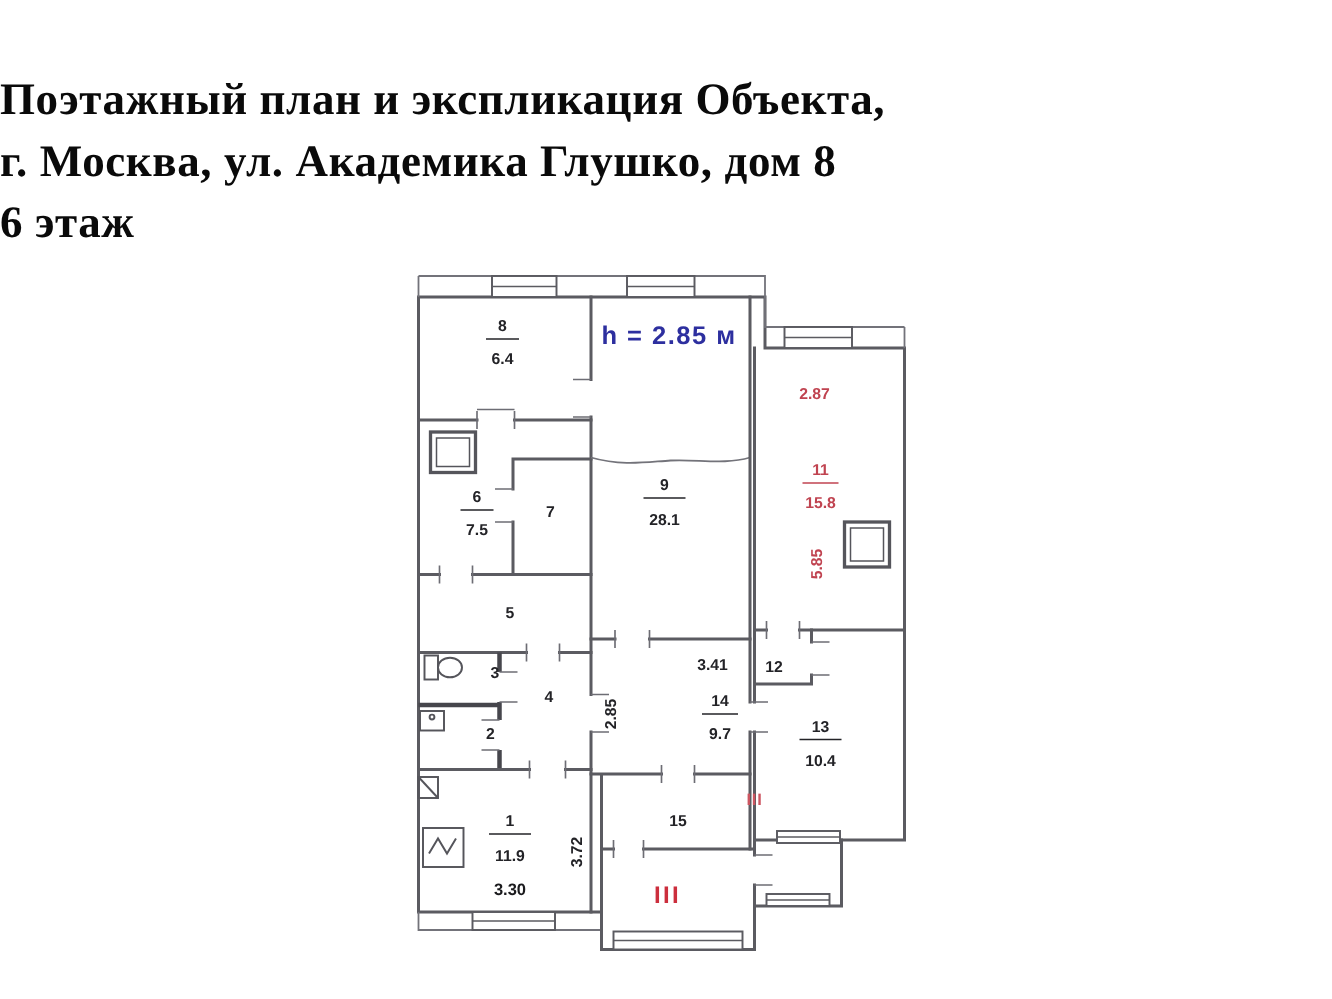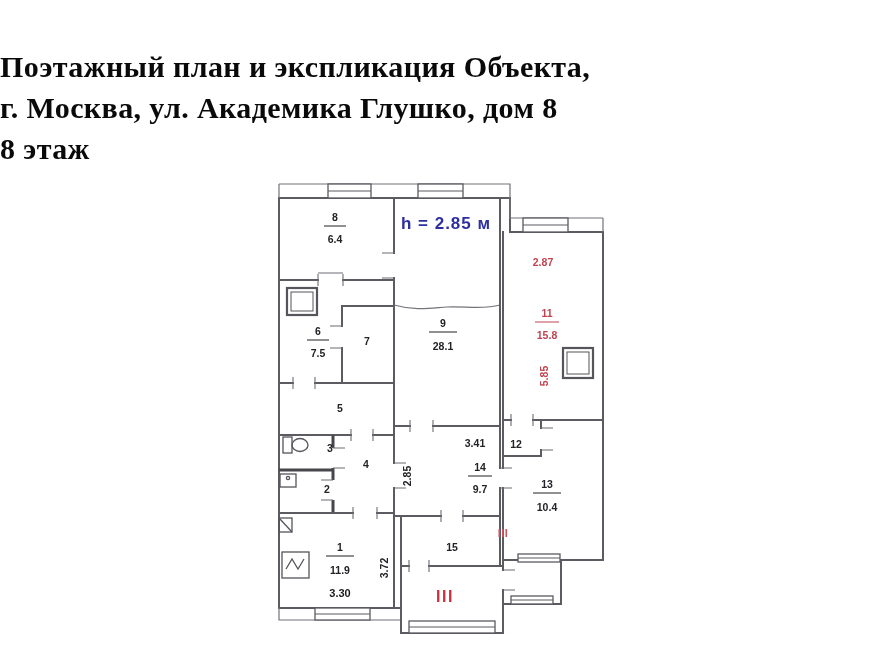--- a/index.html
+++ b/index.html
@@ -31,21 +31,21 @@
   .mark-sm{font:700 11px "Liberation Sans",sans-serif;fill:#cc5560;letter-spacing:.5px;}
 </style>
 </head>
 <body>
 
 <div class="page">
 
   <div class="title">
     <div>Поэтажный план и экспликация Объекта,</div>
     <div>г. Москва, ул. Академика Глушко, дом 8</div>
-    <div>8 этаж</div>
+    <div>6 этаж</div>
   </div>
 
   <div class="plan-wrap">
     <svg width="380" height="492" viewBox="0 0 380 492">
 
       <g>
         <path class="wfill" d="M16,30 H247 V64 H340 V392 H298 V436 H240 V465 H138 V440 H16 Z"></path>
 
         <path class="wthin" d="M16,16 H247 V50 H340 M16,16 V30 M340,50 V64"></path>
         <path class="wthin" d="M16,440 V452 H138"></path>

